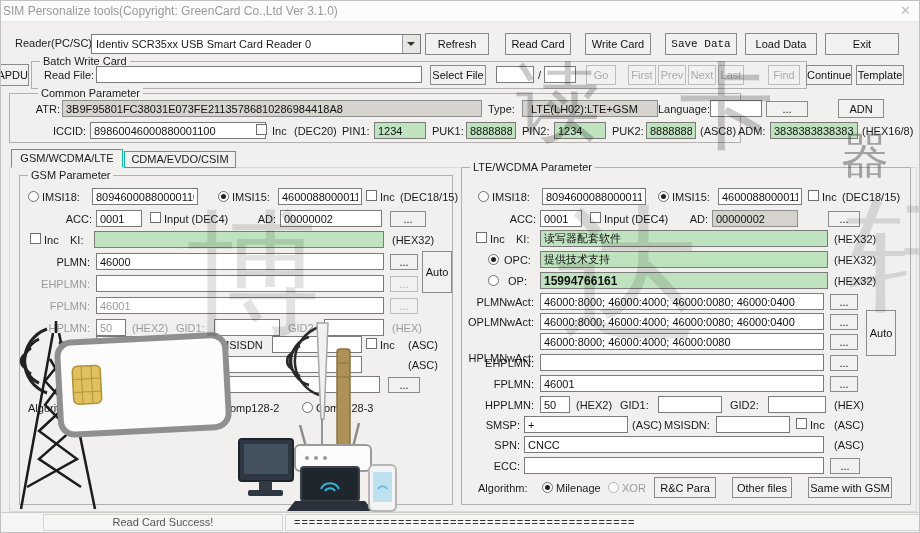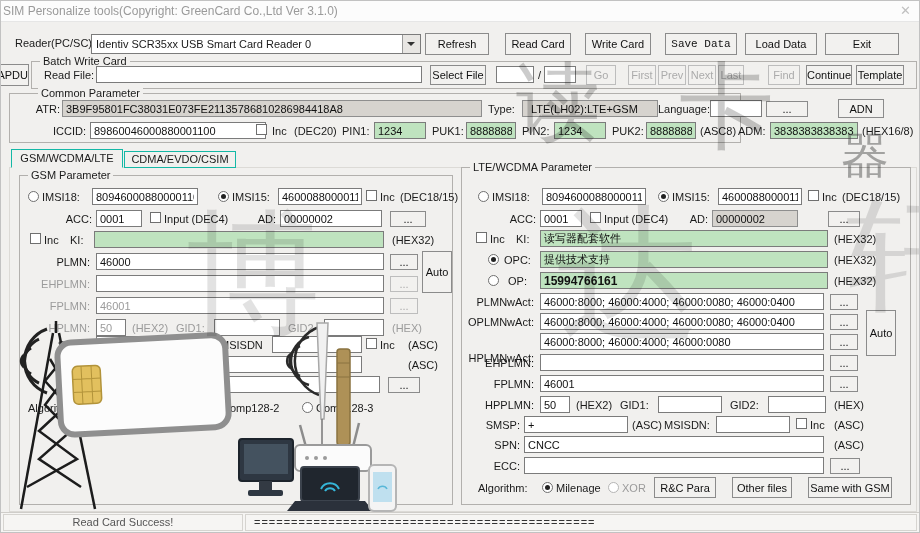--- a/index.html
+++ b/index.html
@@ -28,21 +28,21 @@
   .rb.disb{border-color:#b5b5b5;}
   .group{position:absolute;border:1px solid #b2b0ad;box-sizing:border-box;}
   .gtitle{position:absolute;top:-7px;left:8px;background:#f1f0ee;padding:0 3px;font-size:11px;white-space:nowrap;}
   .combo{position:absolute;box-sizing:border-box;border:1px solid #7b7b7b;background:#fff;height:20px;}
   .combo .val{position:absolute;left:4px;top:3px;white-space:nowrap;}
   .combo .arr{position:absolute;right:0;top:0;width:17px;height:18px;background:#e8e6e3;border-left:1px solid #9a9a9a;}
   .combo .arr::after{content:"";position:absolute;left:4px;top:7px;border:4px solid transparent;border-top-color:#333;}
   .tab{position:absolute;box-sizing:border-box;border:1px solid #14b8a6;background:#f1f0ee;text-align:center;}
   .panel{position:absolute;border:1px solid #dcdad6;box-sizing:border-box;}
   .statusbar{position:absolute;left:0;top:511px;width:100%;height:20px;background:#f6f5f3;border-top:1px solid #cfcdc9;}
-  .scell{position:absolute;top:1px;height:17px;border:1px solid #d6d4d0;box-sizing:border-box;}
+  .scell{position:absolute;top:1px;height:17px;border:1px solid #d6d4d0;box-sizing:border-box;margin-left:40px;}
   .wm{position:absolute;font-family:"DejaVu Sans",sans-serif;color:#000;pointer-events:none;z-index:40;line-height:1;}
   .art{position:absolute;pointer-events:none;z-index:30;}
   .autob{line-height:normal;}
 </style>
 </head>
 <body>
 
 <div class="win">
 
   <div class="titlebar">
@@ -56,21 +56,21 @@
     <span class="arr"></span>
   </div>
   <button class="btn" style="left:424px;top:32px;width:64px;height:22px;">Refresh</button>
   <button class="btn" style="left:504px;top:32px;width:66px;height:22px;">Read Card</button>
   <button class="btn" style="left:584px;top:32px;width:66px;height:22px;">Write Card</button>
   <button class="btn" style="left:664px;top:32px;width:72px;height:22px;font-family:Liberation Mono, monospace;">Save Data</button>
   <button class="btn" style="left:744px;top:32px;width:72px;height:22px;">Load Data</button>
   <button class="btn" style="left:824px;top:32px;width:74px;height:22px;">Exit</button>
 
   <button class="btn" style="left:-6px;top:63px;width:34px;height:22px;overflow:hidden;text-align:right;">APDU</button>
-  <div class="group" style="left:30px;top:60px;width:886px;height:28px;">
+  <div class="group" style="left:30px;top:60px;width:776px;height:28px;">
     <span class="gtitle">Batch Write Card</span>
     <span class="lab" style="left:12px;top:7px;width:48px;">Read File:</span>
     <input class="fld" style="left: 64px; top: 4px; width: 326px;" value="">
     <button class="btn" style="left:398px;top:3px;width:56px;">Select File</button>
     <input class="fld" style="left: 464px; top: 4px; width: 38px;" value="">
     <span class="lab" style="left:506px;top:7px;">/</span>
     <input class="fld" style="left: 512px; top: 4px; width: 32px;" value="">
     <button class="btn dis" style="left:554px;top:3px;width:30px;">Go</button>
     <button class="btn dis" style="left:596px;top:3px;width:28px;">First</button>
     <button class="btn dis" style="left:626px;top:3px;width:28px;">Prev</button>

